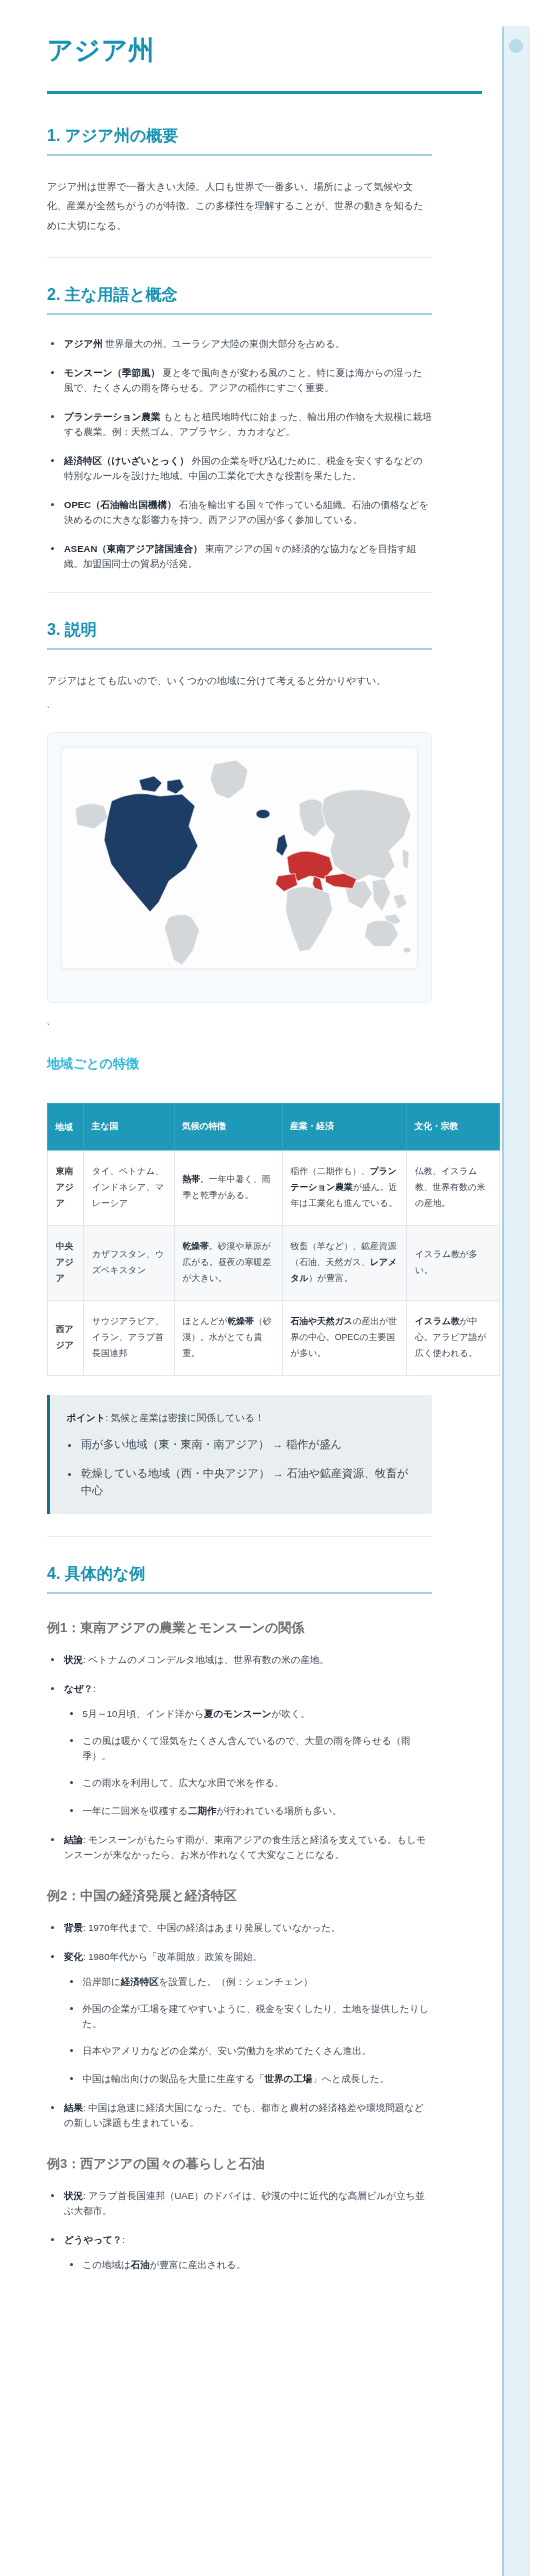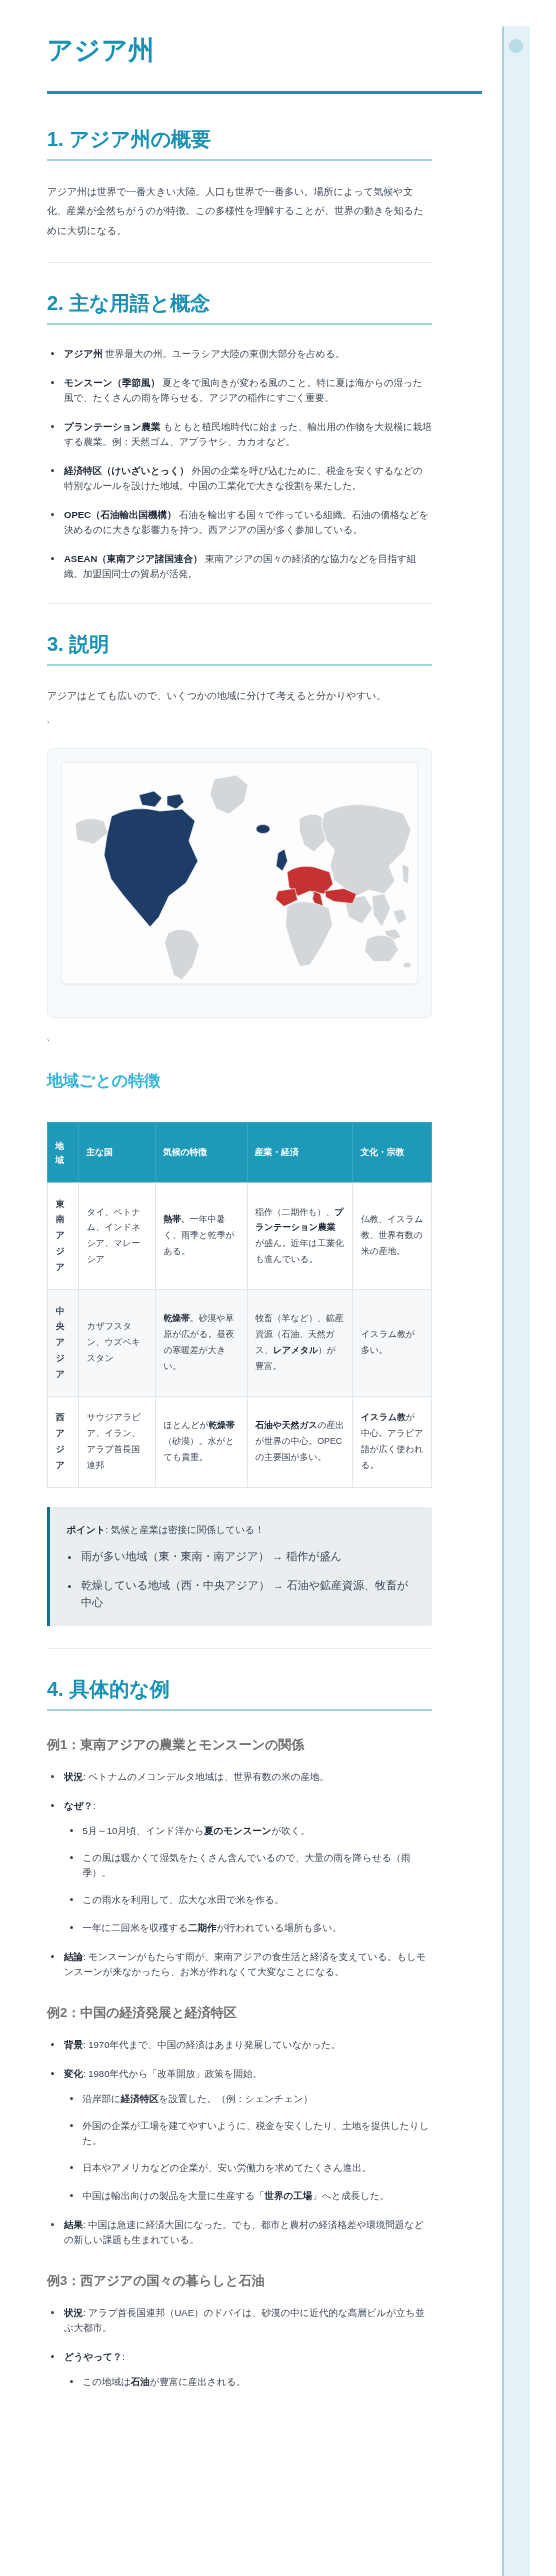--- a/index.html
+++ b/index.html
@@ -39,21 +39,21 @@
   .inner { width:385px; }
   h1.doc-title {
     font-size:26px; font-weight:700; color:#1792b4;
     letter-spacing:0.5px; line-height:1.15;
   }
   .title-rule {
     width:435px; height:3.1px; background:#1792b4;
     margin-top:25px; margin-bottom:32px;
   }
   h2.sec {
-    font-size:20px; font-weight:700; color:#1792b4;
+    font-size:16px; font-weight:700; color:#1792b4;
     padding-bottom:7.2px; border-bottom:2.1px solid #a3d4de;
     margin-bottom:20.6px; line-height:1.3;
   }
   p.body-text {
     font-size:9.8px; line-height:2.0; color:#3a4553;
   }
   hr.divider {
     border:0; height:1px; background:#e8eaed;
     margin:21.6px 0 27px 0;
   }
@@ -90,30 +90,30 @@
   .figure-caption {
     margin:13.4px auto 0 auto;
     max-width:330px;
     text-align:center;
     font-style:italic;
     font-size:8px; line-height:1.9;
     color:#8d96a3;
   }
   
   h3.features {
-    font-size:16px; font-weight:700; color:#2fb7d9;
+    font-size:13px; font-weight:700; color:#2fb7d9;
     margin:23px 0 30px 0;
   }
   h3.example {
     font-size:13px; font-weight:700; color:#737373;
     margin:25px 0 15.5px 0;
   }
   
   table.region-table {
-    width:385px; border-collapse:collapse;
+    width:453px; border-collapse:collapse;
     font-size:8.8px;
   }
   table.region-table th {
     background:#1e9ab8; color:#ffffff;
     font-size:8.8px; font-weight:700;
     padding:15.5px 7.2px; text-align:left;
     border:0.5px solid #35a6c2;
     border-bottom:1px solid #8fcadd;
   }
   table.region-table td {

